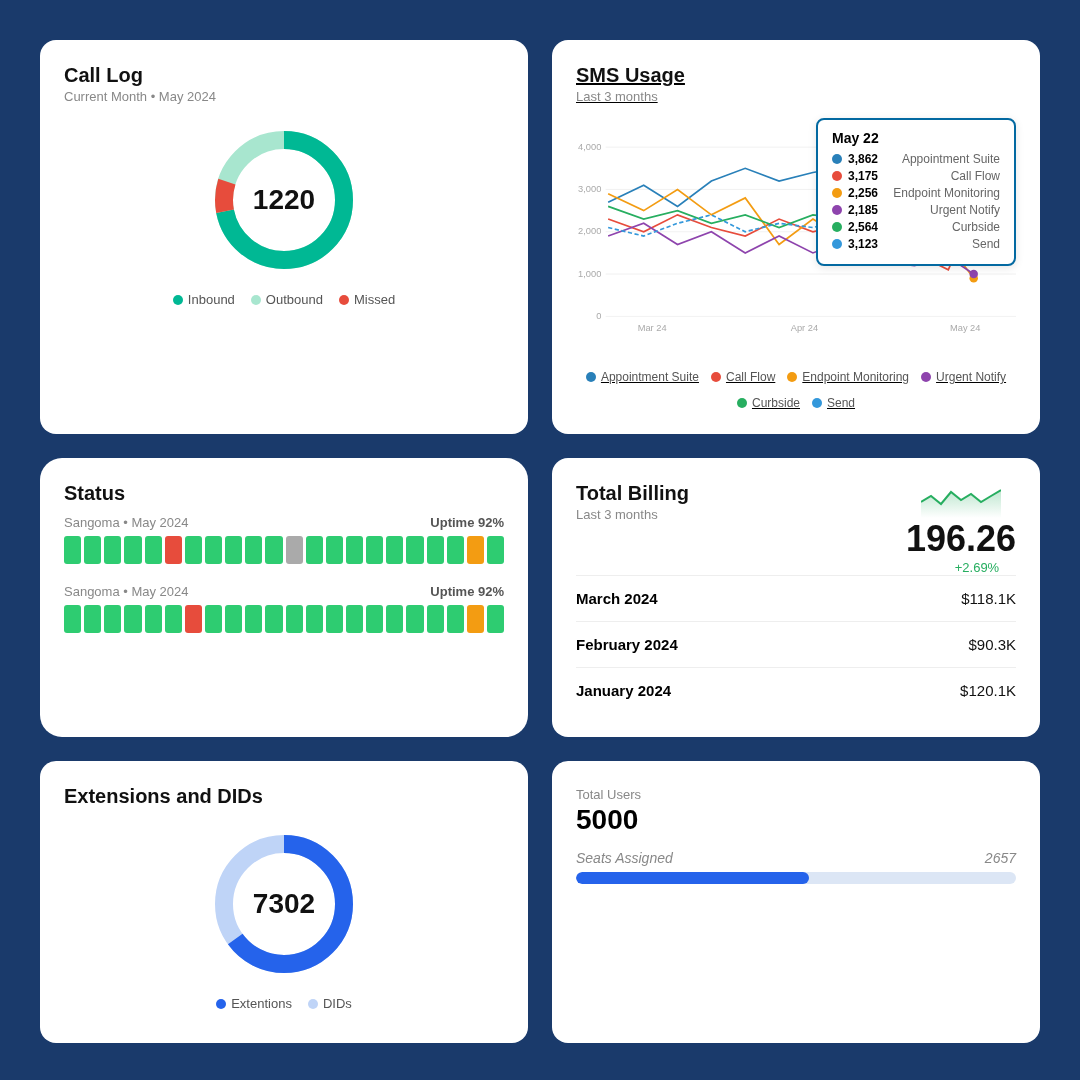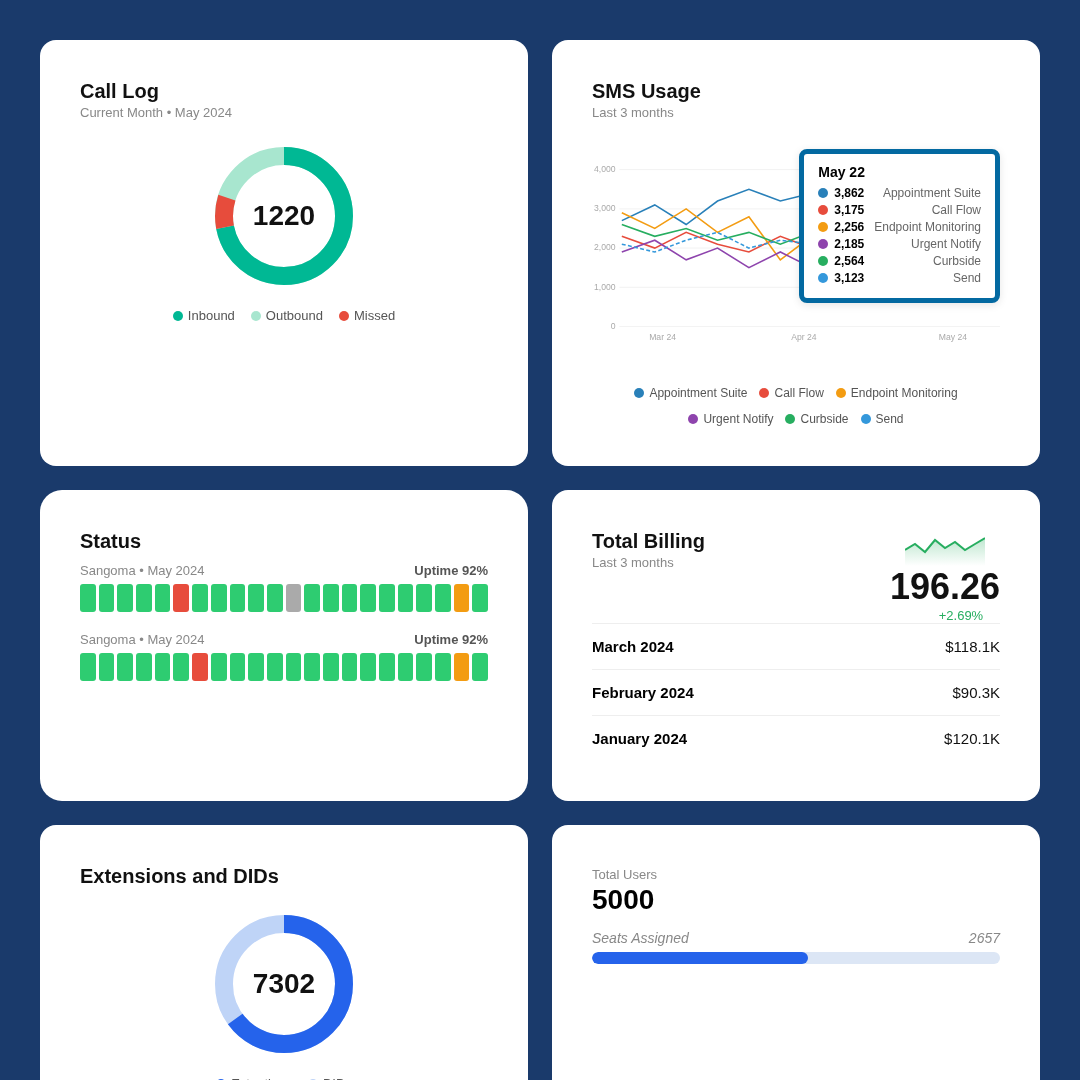--- a/index.html
+++ b/index.html
@@ -11,21 +11,21 @@
       overflow: hidden;
       padding: 40px;
       display: grid;
       grid-template-columns: 1fr 1fr;
       grid-template-rows: auto auto auto;
       gap: 24px;
     }
     .card {
       background: #fff;
       border-radius: 16px;
-      padding: 40px;
+      padding: 24px;
     }
     .card-title {
       font-size: 20px;
       font-weight: 700;
       color: #111;
     }
     .card-subtitle {
       font-size: 13px;
       color: #888;
       margin-top: 2px;
@@ -67,40 +67,40 @@
       align-items: center;
       gap: 5px;
     }
     .legend-dot {
       width: 10px;
       height: 10px;
       border-radius: 50%;
     }
 
     
-    #sms-usage { grid-row: 1; grid-column: 2; }
+    #sms-usage { grid-row: 1; grid-column: 2; text-decoration: underline; }
     .chart-area {
       position: relative;
       margin-top: 12px;
     }
     .sms-legend {
       display: flex;
       flex-wrap: wrap;
       gap: 12px;
       margin-top: 10px;
       font-size: 12px;
       color: #555;
       justify-content: center;
     }
     .tooltip-box {
       position: absolute;
-      top: 17px;
+      top: 2px;
       right: 0px;
       background: #fff;
-      border: 5px solid #0369a1;
+      border: 2px solid #0369a1;
       border-radius: 8px;
       padding: 10px 14px;
       font-size: 12px;
       min-width: 200px;
       box-shadow: 0 2px 8px rgba(0,0,0,0.1);
     }
     .tooltip-title {
       font-weight: 700;
       font-size: 14px;
       margin-bottom: 6px;

